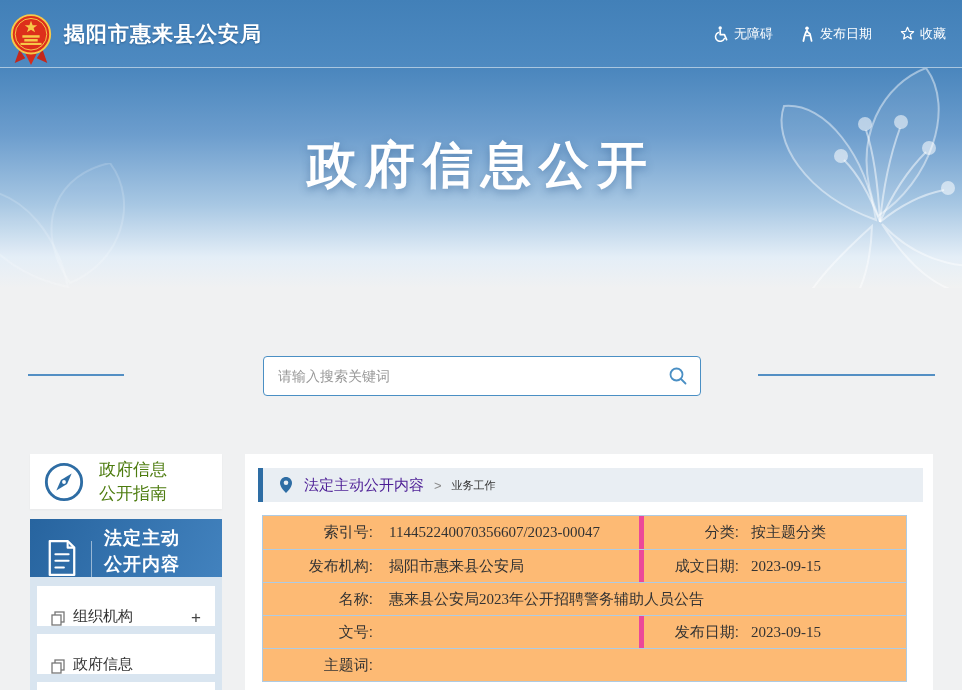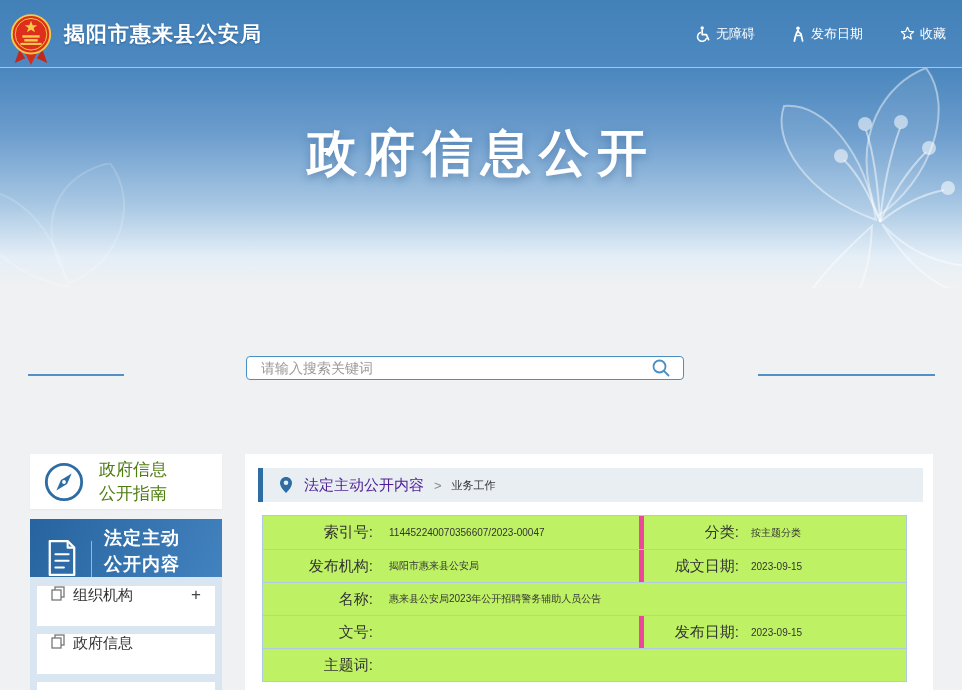--- a/index.html
+++ b/index.html
@@ -18,46 +18,46 @@
     background:linear-gradient(180deg,#4280b8 0%,#4e8ac1 100%);
     border-bottom:1px solid rgba(255,255,255,.55);
     display:flex; align-items:center;
     padding:0 16px 0 8px;
   }
   .emblem { width:46px; height:54px; margin-top:12px; flex:none; }
   .site-title {
     color:#fff; font-size:21px; font-weight:bold; margin-left:10px;
     letter-spacing:1px; text-shadow:0 1px 2px rgba(0,40,80,.35);
   }
-  .top-links { margin-left:auto; display:flex; align-items:center; gap:37px;justify-content:space-between; }
+  .top-links { margin-left:auto; display:flex; align-items:center; gap:28px;justify-content:space-between; }
   .top-link { display:flex; align-items:center; gap:5px; color:#fff; font-size:13px; cursor:pointer; white-space:nowrap; }
   .top-link svg { display:block; }
 
   
   .banner {
     position:relative; height:220px; overflow:hidden;
     background:linear-gradient(180deg,#4a86bd 0%,#6c9dcd 30%,#a7c7e3 62%,#e4eef7 86%,#f0f1f2 100%);
   }
   .banner-title {
-    margin:0; padding-top:52px; text-align:center;
+    margin:12px; padding-top:52px; text-align:center;
     color:#fff; font-size:50px; font-weight:bold; letter-spacing:8px;
     text-shadow:0 3px 8px rgba(40,85,135,.45);
     position:relative; z-index:2;
   }
   .flower { position:absolute; pointer-events:none; }
   .flower-right { right:-18px; top:-4px; }
   .flower-left  { left:-60px; top:95px; opacity:.55; }
 
   
   .search-row { position:relative; height:40px; margin-top:68px; }
   .rule { position:absolute; top:18px; height:2px; background:#538fc4; }
   .rule-left  { left:28px;  width:96px; }
   .rule-right { left:758px; width:177px; }
   .search-box {
-    position:absolute; left:246px; top:0; width:438px; height:24px;
+    position:absolute; left:263px; top:0; width:438px; height:40px;
     background:#fff; border:1px solid #4a8fc4; border-radius:4px;
     display:flex; align-items:center;
   }
   .search-input {
     flex:1; height:100%; border:none; outline:none; background:transparent;
     padding:0 6px 0 14px; font-size:14px; color:#333;
     font-family:"Liberation Sans","DejaVu Sans",sans-serif;
   }
   .search-input::placeholder { color:#999; }
   .search-btn { width:44px; height:100%; border:none; background:transparent; cursor:pointer; display:flex; align-items:center; justify-content:center; }
@@ -74,44 +74,44 @@
   .guide-text { font-size:17px; color:#4d7c0f; line-height:1.4; margin-left:14px; }
   .side-active {
     height:58px; background:linear-gradient(115deg,#27649f 0%,#4282be 100%);
     display:flex; align-items:flex-end; padding-left:16px; cursor:pointer;
   }
   .side-divider { width:1px; height:36px; background:rgba(255,255,255,.5); margin:0 12px 0 13px; flex:none; }
   .active-text { color:#fff; font-size:18px; font-weight:600; line-height:1.45; letter-spacing:1px; }
   .submenu { background:#d9e5f0; padding:9px 7px 8px; display:flex; flex-direction:column; gap:8px; }
   .submenu-item {
     background:#fff; height:40px; flex:none;
-    display:flex; align-items:flex-start; padding:0 14px; font-size:15px; color:#333; cursor:pointer;
+    display:flex; align-items:flex-end; padding:0 14px; font-size:15px; color:#333; cursor:pointer;
   }
   .submenu-item svg { margin-right:8px; flex:none; }
   .expander { margin-left:auto; font-size:17px; color:#444; cursor:pointer; line-height:1; }
   .submenu-partial { background:#fff; height:40px; flex:none; }
 
   .panel { flex:1; background:#fff; padding:14px 10px 24px 13px; min-height:235px; }
   .crumb { position:relative; background:#e9eef3; height:34px; display:flex; align-items:center; padding-left:21px; }
   .crumb-accent { position:absolute; left:0; top:0; width:5px; height:34px; background:#2e6da4; }
   .crumb svg { margin-right:11px; flex:none; }
   .crumb-link { font-size:15px; color:#4c1d95; cursor:pointer; }
   .crumb-sep { color:#8a8a8a; margin:0 10px; font-size:13px; }
   .crumb-current { font-size:11px; color:#333; }
 
-  .dtable { width:645px; margin:13px 0 0 4px; border:1px solid #aecbe3; background:#bef264; }
+  .dtable { width:645px; margin:13px 0 0 4px; border:1px solid #aecbe3; background:#fdba74; }
   .drow { display:flex; border-top:1px solid #aecbe3; min-height:33px; }
   .drow:first-child { border-top:none; }
   .dcell { display:flex; align-items:center; }
   .dcell-left { width:376px; flex:none; }
   .dcell-right { flex:1; border-left:5px solid #ec4899; }
   .dcell-full { width:100%; }
   .dlabel { width:110px; flex:none; text-align:right; font-size:15px; color:#333; }
   .dcell-right .dlabel { width:95px; }
-  .dvalue { padding-left:16px; font-size:10px; color:#333; }
+  .dvalue { padding-left:16px; font-size:15px; color:#333;font-family:Liberation Serif, serif; }
   .dcell-right .dvalue { padding-left:12px; }
 </style>
 </head>
 <body>
 
 <header class="topbar">
   <svg class="emblem" viewBox="0 0 48 56">
     <path d="M12 38 L7 52 L18 47 Z" fill="#c4271b"></path>
     <path d="M36 38 L41 52 L30 47 Z" fill="#c4271b"></path>
     <path d="M18 42 L24 54 L30 42 Z" fill="#d62c1a"></path>

